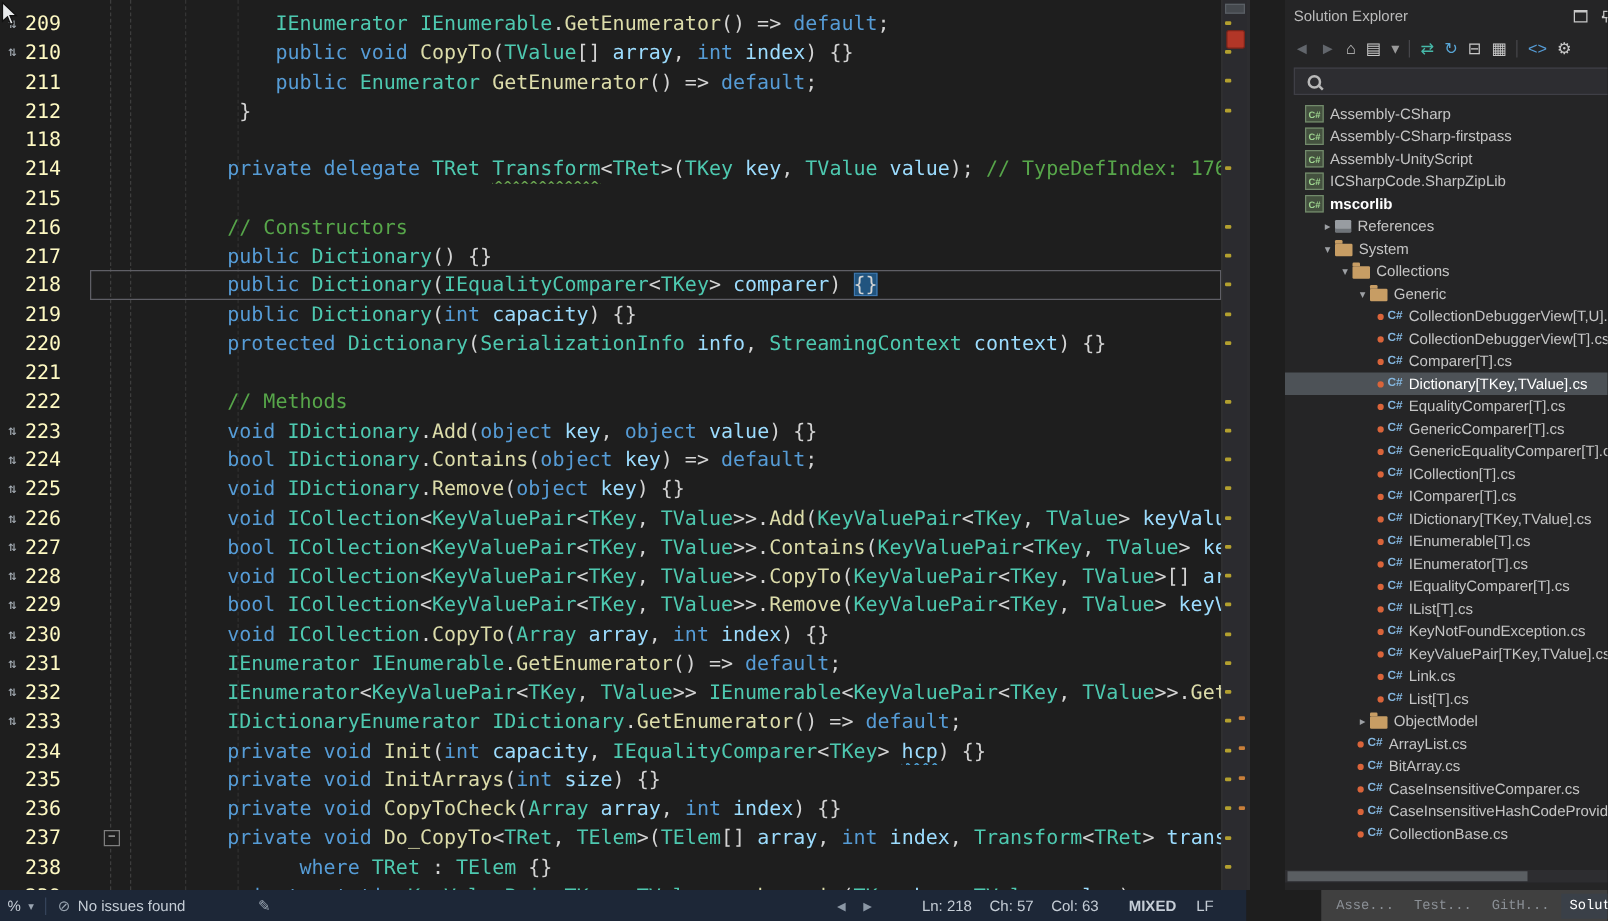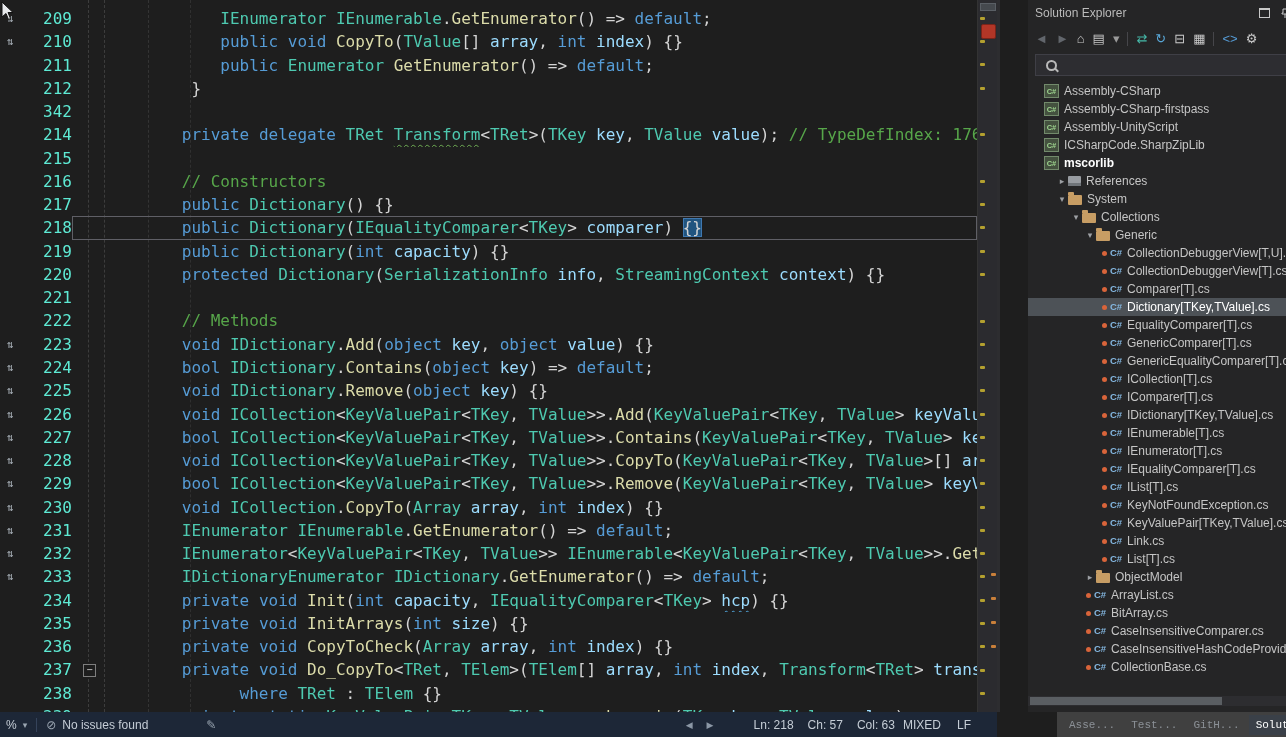--- a/index.html
+++ b/index.html
@@ -6,21 +6,21 @@
   body{width:1286px;height:737px;position:relative;background:#1e1e1e;overflow:hidden;
        font-family:"Liberation Sans",sans-serif;}
 
   
   #editor{position:absolute;left:0;top:0;width:977px;height:712px;background:#1e1e1e;overflow:hidden;}
   .guide{position:absolute;top:0;height:712px;border-left:1px dashed #3d3d3d;}
   #code-lines{position:relative;padding-top:7px;z-index:2;}
   .code-row{display:flex;height:23.27px;line-height:23.27px;font-family:"DejaVu Sans Mono",monospace;
             font-size:16px;white-space:pre;}
   .gut{width:20px;flex:none;color:#a8b0b8;font-size:11px;text-align:center;}
-  .num{width:52px;flex:none;text-align:right;color:#5eead4;}
+  .num{width:52px;flex:none;color:#fef9c3;}
   .body{flex:1;padding-left:52px;color:#d4d4d4;overflow:hidden;position:relative;}
   .curline{outline:1px solid #5f5f66;outline-offset:-1px;}
   .tk.kw{color:#569cd6}.tk.ty{color:#4ec9b0}.tk.me{color:#dcdcaa}
   .tk.pa{color:#9cdcfe}.tk.pl{color:#d4d4d4}.tk.cm{color:#57a64a}
   .tk.sqg{text-decoration:underline wavy #6fae53;text-decoration-thickness:1px;text-underline-offset:4px;}
   .tk.sqb{text-decoration:underline wavy #4fa3d9;text-decoration-thickness:1px;text-underline-offset:4px;}
   .tk.hl{background:#21547f;box-shadow:inset 0 0 0 1px #3f78b0;}
   #fold-marker{position:absolute;left:83px;top:664px;width:11px;height:11px;border:1px solid #7e7e7e;
                background:#1e1e1e;color:#c8c8c8;font:10px/9px "DejaVu Sans Mono",monospace;text-align:center;z-index:3;}
 
@@ -79,21 +79,21 @@
   .sb-issues{display:flex;align-items:center;gap:6px;}
   .sb-ic{color:#9aa5b1;font-size:12px;}
   .sb-pen{margin-left:58px;color:#9aa5b1;font-size:12px;}
   .sb-spacer{flex:1;}
   .sb-arrow{color:#8b97a5;font-size:9px;}
   .sb-arrow.l{margin-right:14px;}
   .sb-arrow.r{margin-right:40px;}
   .sb-pos{margin-left:0;}
   .sb-pos.ch{margin-left:14px;}
   .sb-pos.col{margin-left:14px;}
-  .sb-pos.enc{margin-left:8px;}
+  .sb-pos.enc{margin-left:24px;font-weight:bold;}
   .sb-pos.eol{margin-left:16px;margin-right:26px;}
 
   #tabsbar{position:absolute;left:1057px;top:712px;width:289px;height:25px;background:#404040;
            display:flex;align-items:center;gap:2px;padding:0 5px;box-sizing:border-box;font-size:11px;font-family:Liberation Mono, monospace;}
   .ptab{padding:4px 7px;color:#8b9096;}
   .ptab.active{background:#3a4048;color:#ffffff;}
 
   #mouse-cursor{position:absolute;left:1px;top:1px;z-index:50;}
 </style>
 </head>
@@ -102,21 +102,21 @@
 <div id="editor">
   <div class="guide" style="left:88px"></div>
   <div class="guide" style="left:104px"></div>
   <div class="guide" style="left:148px;border-left-color:#343434"></div>
   <div class="guide" style="left:190px;border-left-color:#303030"></div>
   <div id="code-lines">
       <div class="code-row"><span class="gut">⇅</span><span class="num">209</span><span class="body"><span class="tk pl">          </span><span class="tk ty">IEnumerator</span><span class="tk pl"> </span><span class="tk ty">IEnumerable</span><span class="tk pl">.</span><span class="tk me">GetEnumerator</span><span class="tk pl">() =&gt; </span><span class="tk kw">default</span><span class="tk pl">;</span></span></div>
       <div class="code-row"><span class="gut">⇅</span><span class="num">210</span><span class="body"><span class="tk pl">          </span><span class="tk kw">public</span><span class="tk pl"> </span><span class="tk kw">void</span><span class="tk pl"> </span><span class="tk me">CopyTo</span><span class="tk pl">(</span><span class="tk ty">TValue</span><span class="tk pl">[] </span><span class="tk pa">array</span><span class="tk pl">, </span><span class="tk kw">int</span><span class="tk pl"> </span><span class="tk pa">index</span><span class="tk pl">) {}</span></span></div>
       <div class="code-row"><span class="gut"></span><span class="num">211</span><span class="body"><span class="tk pl">          </span><span class="tk kw">public</span><span class="tk pl"> </span><span class="tk ty">Enumerator</span><span class="tk pl"> </span><span class="tk me">GetEnumerator</span><span class="tk pl">() =&gt; </span><span class="tk kw">default</span><span class="tk pl">;</span></span></div>
       <div class="code-row"><span class="gut"></span><span class="num">212</span><span class="body"><span class="tk pl">       }</span></span></div>
-      <div class="code-row"><span class="gut"></span><span class="num">342</span><span class="body"></span></div>
+      <div class="code-row"><span class="gut"></span><span class="num">118</span><span class="body"></span></div>
       <div class="code-row"><span class="gut"></span><span class="num">214</span><span class="body"><span class="tk pl">      </span><span class="tk kw">private</span><span class="tk pl"> </span><span class="tk kw">delegate</span><span class="tk pl"> </span><span class="tk ty">TRet</span><span class="tk pl"> </span><span class="tk ty sqg">Transform</span><span class="tk pl">&lt;</span><span class="tk ty">TRet</span><span class="tk pl">&gt;(</span><span class="tk ty">TKey</span><span class="tk pl"> </span><span class="tk pa">key</span><span class="tk pl">, </span><span class="tk ty">TValue</span><span class="tk pl"> </span><span class="tk pa">value</span><span class="tk pl">); </span><span class="tk cm">// TypeDefIndex: 176</span></span></div>
       <div class="code-row"><span class="gut"></span><span class="num">215</span><span class="body"></span></div>
       <div class="code-row"><span class="gut"></span><span class="num">216</span><span class="body"><span class="tk pl">      </span><span class="tk cm">// Constructors</span></span></div>
       <div class="code-row"><span class="gut"></span><span class="num">217</span><span class="body"><span class="tk pl">      </span><span class="tk kw">public</span><span class="tk pl"> </span><span class="tk ty">Dictionary</span><span class="tk pl">() {}</span></span></div>
       <div class="code-row"><span class="gut"></span><span class="num">218</span><span class="body curline"><span class="tk pl">      </span><span class="tk kw">public</span><span class="tk pl"> </span><span class="tk ty">Dictionary</span><span class="tk pl">(</span><span class="tk ty">IEqualityComparer</span><span class="tk pl">&lt;</span><span class="tk ty">TKey</span><span class="tk pl">&gt; </span><span class="tk pa">comparer</span><span class="tk pl">) </span><span class="tk pl hl">{}</span></span></div>
       <div class="code-row"><span class="gut"></span><span class="num">219</span><span class="body"><span class="tk pl">      </span><span class="tk kw">public</span><span class="tk pl"> </span><span class="tk ty">Dictionary</span><span class="tk pl">(</span><span class="tk kw">int</span><span class="tk pl"> </span><span class="tk pa">capacity</span><span class="tk pl">) {}</span></span></div>
       <div class="code-row"><span class="gut"></span><span class="num">220</span><span class="body"><span class="tk pl">      </span><span class="tk kw">protected</span><span class="tk pl"> </span><span class="tk ty">Dictionary</span><span class="tk pl">(</span><span class="tk ty">SerializationInfo</span><span class="tk pl"> </span><span class="tk pa">info</span><span class="tk pl">, </span><span class="tk ty">StreamingContext</span><span class="tk pl"> </span><span class="tk pa">context</span><span class="tk pl">) {}</span></span></div>
       <div class="code-row"><span class="gut"></span><span class="num">221</span><span class="body"></span></div>
       <div class="code-row"><span class="gut"></span><span class="num">222</span><span class="body"><span class="tk pl">      </span><span class="tk cm">// Methods</span></span></div>
       <div class="code-row"><span class="gut">⇅</span><span class="num">223</span><span class="body"><span class="tk pl">      </span><span class="tk kw">void</span><span class="tk pl"> </span><span class="tk ty">IDictionary</span><span class="tk pl">.</span><span class="tk me">Add</span><span class="tk pl">(</span><span class="tk kw">object</span><span class="tk pl"> </span><span class="tk pa">key</span><span class="tk pl">, </span><span class="tk kw">object</span><span class="tk pl"> </span><span class="tk pa">value</span><span class="tk pl">) {}</span></span></div>

